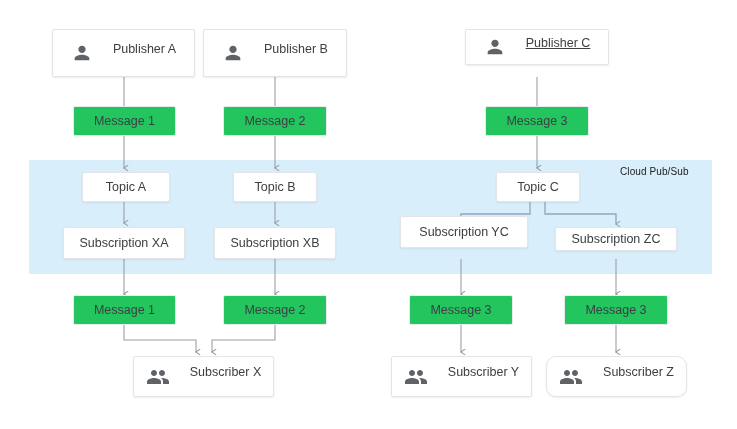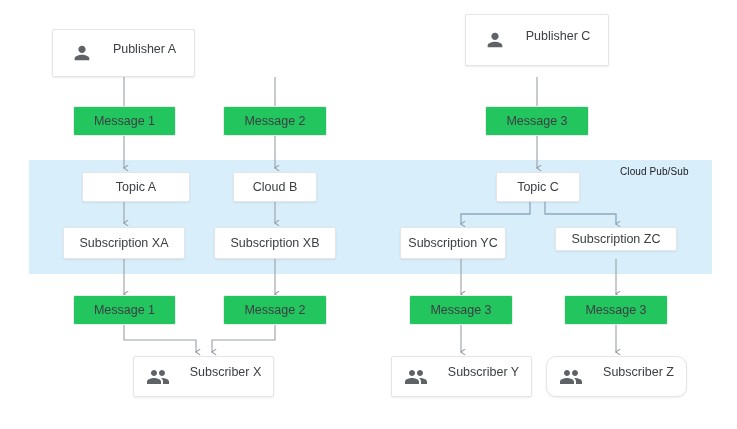--- a/index.html
+++ b/index.html
@@ -151,59 +151,69 @@
     <span class="actor-inner">
       <span class="actor-icon">
         <svg width="22" height="22" viewBox="0 0 24 24">
             <path fill="#5f6368" d="M12 12c2.2 0 4-1.8 4-4s-1.8-4-4-4-4 1.8-4 4 1.8 4 4 4zm0 2c-2.7 0-8 1.3-8 4v2h16v-2c0-2.7-5.3-4-8-4z"></path>
           </svg>
       </span>
       <span class="actor-label">Publisher A</span>
     </span>
   </div>
 
-
-  <div class="node card" style="left:465px; top:14px; width:144px; height:52px;">
+  <div class="node card" style="left:203px; top:29px; width:144px; height:48px;">
     <span class="actor-inner">
       <span class="actor-icon">
         <svg width="22" height="22" viewBox="0 0 24 24">
             <path fill="#5f6368" d="M12 12c2.2 0 4-1.8 4-4s-1.8-4-4-4-4 1.8-4 4 1.8 4 4 4zm0 2c-2.7 0-8 1.3-8 4v2h16v-2c0-2.7-5.3-4-8-4z"></path>
           </svg>
       </span>
+      <span class="actor-label">Publisher B</span>
+    </span>
+  </div>
+
+  <div class="node card" style="left:465px; top:29px; width:144px; height:36px;text-decoration:underline;">
+    <span class="actor-inner">
+      <span class="actor-icon">
+        <svg width="22" height="22" viewBox="0 0 24 24">
+            <path fill="#5f6368" d="M12 12c2.2 0 4-1.8 4-4s-1.8-4-4-4-4 1.8-4 4 1.8 4 4 4zm0 2c-2.7 0-8 1.3-8 4v2h16v-2c0-2.7-5.3-4-8-4z"></path>
+          </svg>
+      </span>
       <span class="actor-label">Publisher C</span>
     </span>
   </div>
 
   <div class="node msg" style="left:73px; top:106px; width:103px; height:30px;">
     <span>Message 1</span>
   </div>
   <div class="node msg" style="left:223px; top:106px; width:104px; height:30px;">
     <span>Message 2</span>
   </div>
   <div class="node msg" style="left:485px; top:106px; width:104px; height:30px;">
     <span>Message 3</span>
   </div>
 
-  <div class="node plain" style="left:82px; top:172px; width:108px; height:30px;">
+  <div class="node plain" style="left:82px; top:172px; width:88px; height:30px;">
     <span>Topic A</span>
   </div>
   <div class="node plain" style="left:233px; top:172px; width:84px; height:30px;">
-    <span>Cloud B</span>
+    <span>Topic B</span>
   </div>
   <div class="node plain" style="left:496px; top:172px; width:84px; height:30px;">
     <span>Topic C</span>
   </div>
 
   <div class="node plain" style="left:63px; top:227px; width:122px; height:32px;">
     <span>Subscription XA</span>
   </div>
   <div class="node plain" style="left:214px; top:227px; width:122px; height:32px;">
     <span>Subscription XB</span>
   </div>
-  <div class="node plain" style="left:400px; top:227px; width:106px; height:32px;">
+  <div class="node plain" style="left:400px; top:216px; width:128px; height:32px;">
     <span>Subscription YC</span>
   </div>
   <div class="node plain" style="left:555px; top:227px; width:122px; height:24px;">
     <span>Subscription ZC</span>
   </div>
 
   <div class="node msg" style="left:73px; top:295px; width:103px; height:30px;">
     <span>Message 1</span>
   </div>
   <div class="node msg" style="left:223px; top:295px; width:104px; height:30px;">

